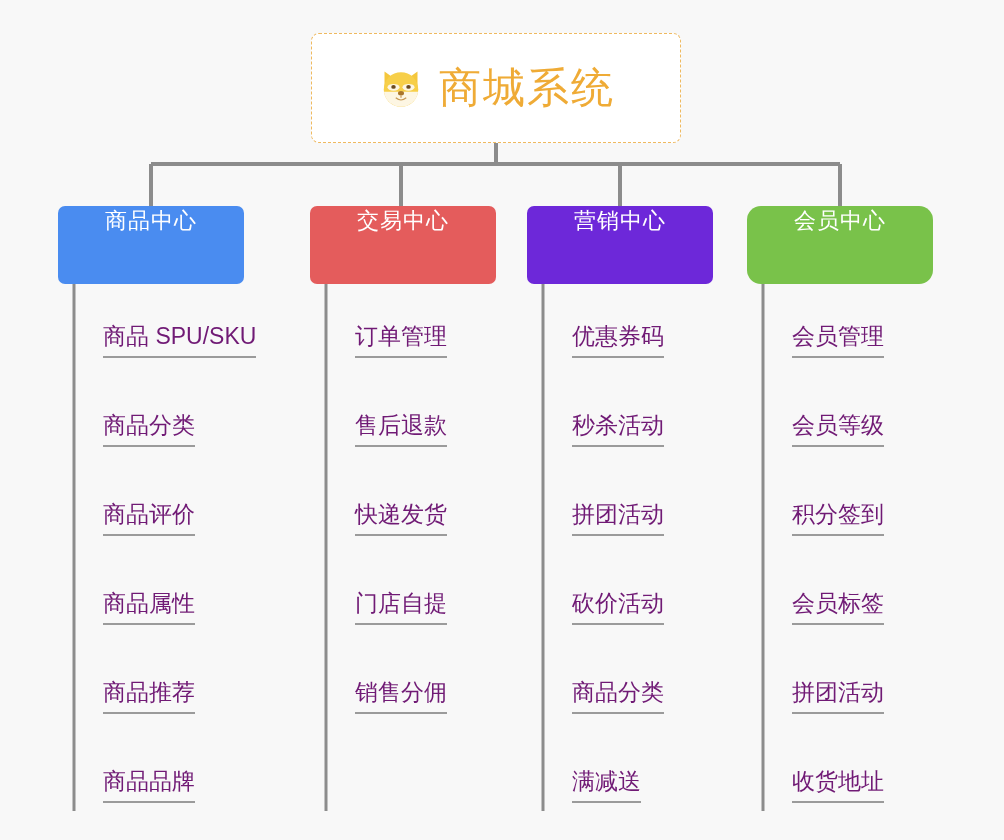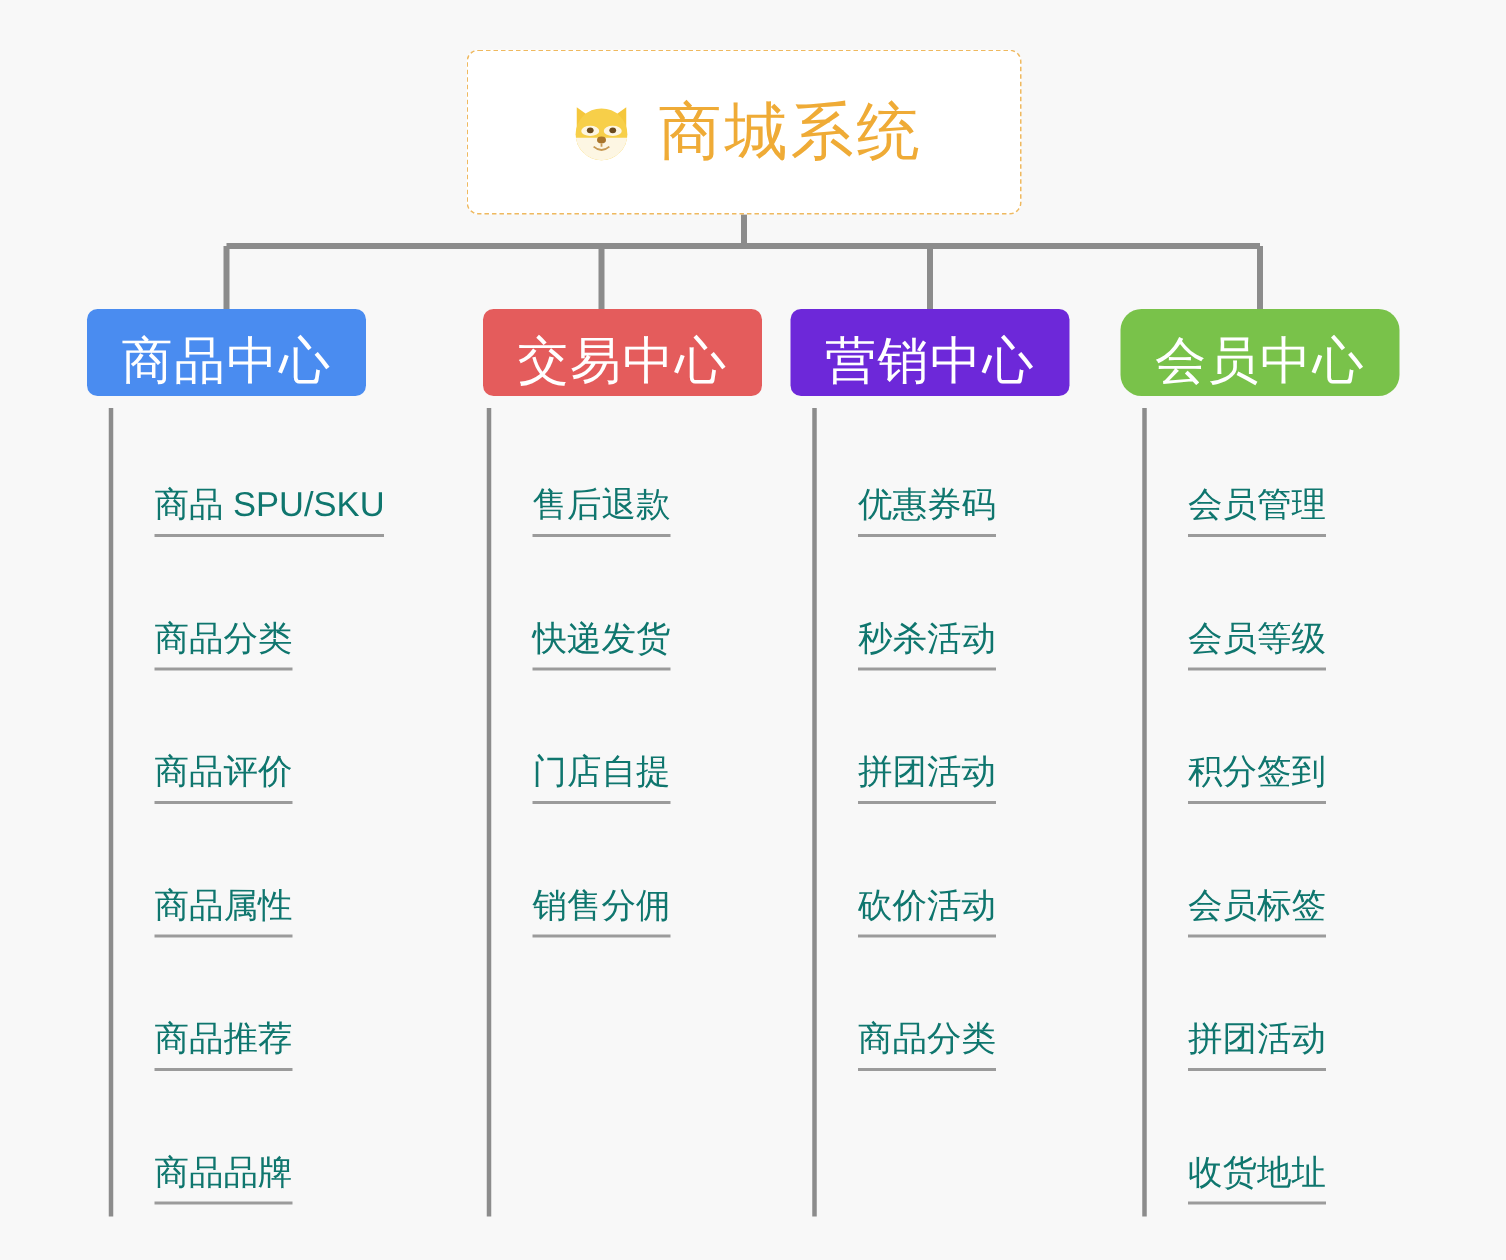--- a/index.html
+++ b/index.html
@@ -64,33 +64,33 @@
     letter-spacing: 2px;
     line-height: 1;
     white-space: nowrap;
   }
 
   
   .category-box {
     position: absolute;
     top: 206px;
     width: 186px;
-    height: 58px;
+    height: 78px;
     box-sizing: border-box;
     border-radius: 7px;
     display: flex;
-    align-items: flex-end;
+    align-items: flex-start;
     justify-content: center;
     color: #ffffff;
-    font-size: 34px;
+    font-size: 22px;
     letter-spacing: 1px;
     white-space: nowrap;
   }
   #cat-0 { left: 58px;  background: #4a8cf0; }
-  #cat-1 { left: 310px; background: #e45c5c; margin-left: 12px; }
+  #cat-1 { left: 310px; background: #e45c5c; }
   #cat-2 { left: 527px; background: #6d28d9; }
   #cat-3 { left: 747px; background: #79c martian; }
   #cat-3 { left: 747px; background: #79c24a; border-radius: 14px; }
 
   
   .leaf-column {
     position: absolute;
     top: 277px;
     width: 230px;
   }
@@ -102,21 +102,21 @@
   .leaf-item {
     position: relative;
     height: 89px;
     box-sizing: border-box;
   }
   .leaf-label {
     position: absolute;
     left: 30px;
     bottom: 8px;
     font-size: 23px;
-    color: #0f766e;
+    color: #701a75;
     line-height: 1.2;
     white-space: nowrap;
     border-bottom: 2px solid #9b9b9b;
     padding-bottom: 5px;
   }
 </style>
 </head>
 <body>
 
 <div id="diagram-root">
@@ -193,20 +193,23 @@
     <div class="leaf-item">
         <span class="leaf-label">商品推荐</span>
       </div>
     <div class="leaf-item">
         <span class="leaf-label">商品品牌</span>
       </div>
   </div>
 
   <div class="leaf-column" id="col-1">
     <div class="leaf-item">
+        <span class="leaf-label">订单管理</span>
+      </div>
+    <div class="leaf-item">
         <span class="leaf-label">售后退款</span>
       </div>
     <div class="leaf-item">
         <span class="leaf-label">快递发货</span>
       </div>
     <div class="leaf-item">
         <span class="leaf-label">门店自提</span>
       </div>
     <div class="leaf-item">
         <span class="leaf-label">销售分佣</span>
@@ -222,20 +225,23 @@
       </div>
     <div class="leaf-item">
         <span class="leaf-label">拼团活动</span>
       </div>
     <div class="leaf-item">
         <span class="leaf-label">砍价活动</span>
       </div>
     <div class="leaf-item">
         <span class="leaf-label">商品分类</span>
       </div>
+    <div class="leaf-item">
+        <span class="leaf-label">满减送</span>
+      </div>
   </div>
 
   <div class="leaf-column" id="col-3">
     <div class="leaf-item">
         <span class="leaf-label">会员管理</span>
       </div>
     <div class="leaf-item">
         <span class="leaf-label">会员等级</span>
       </div>
     <div class="leaf-item">

